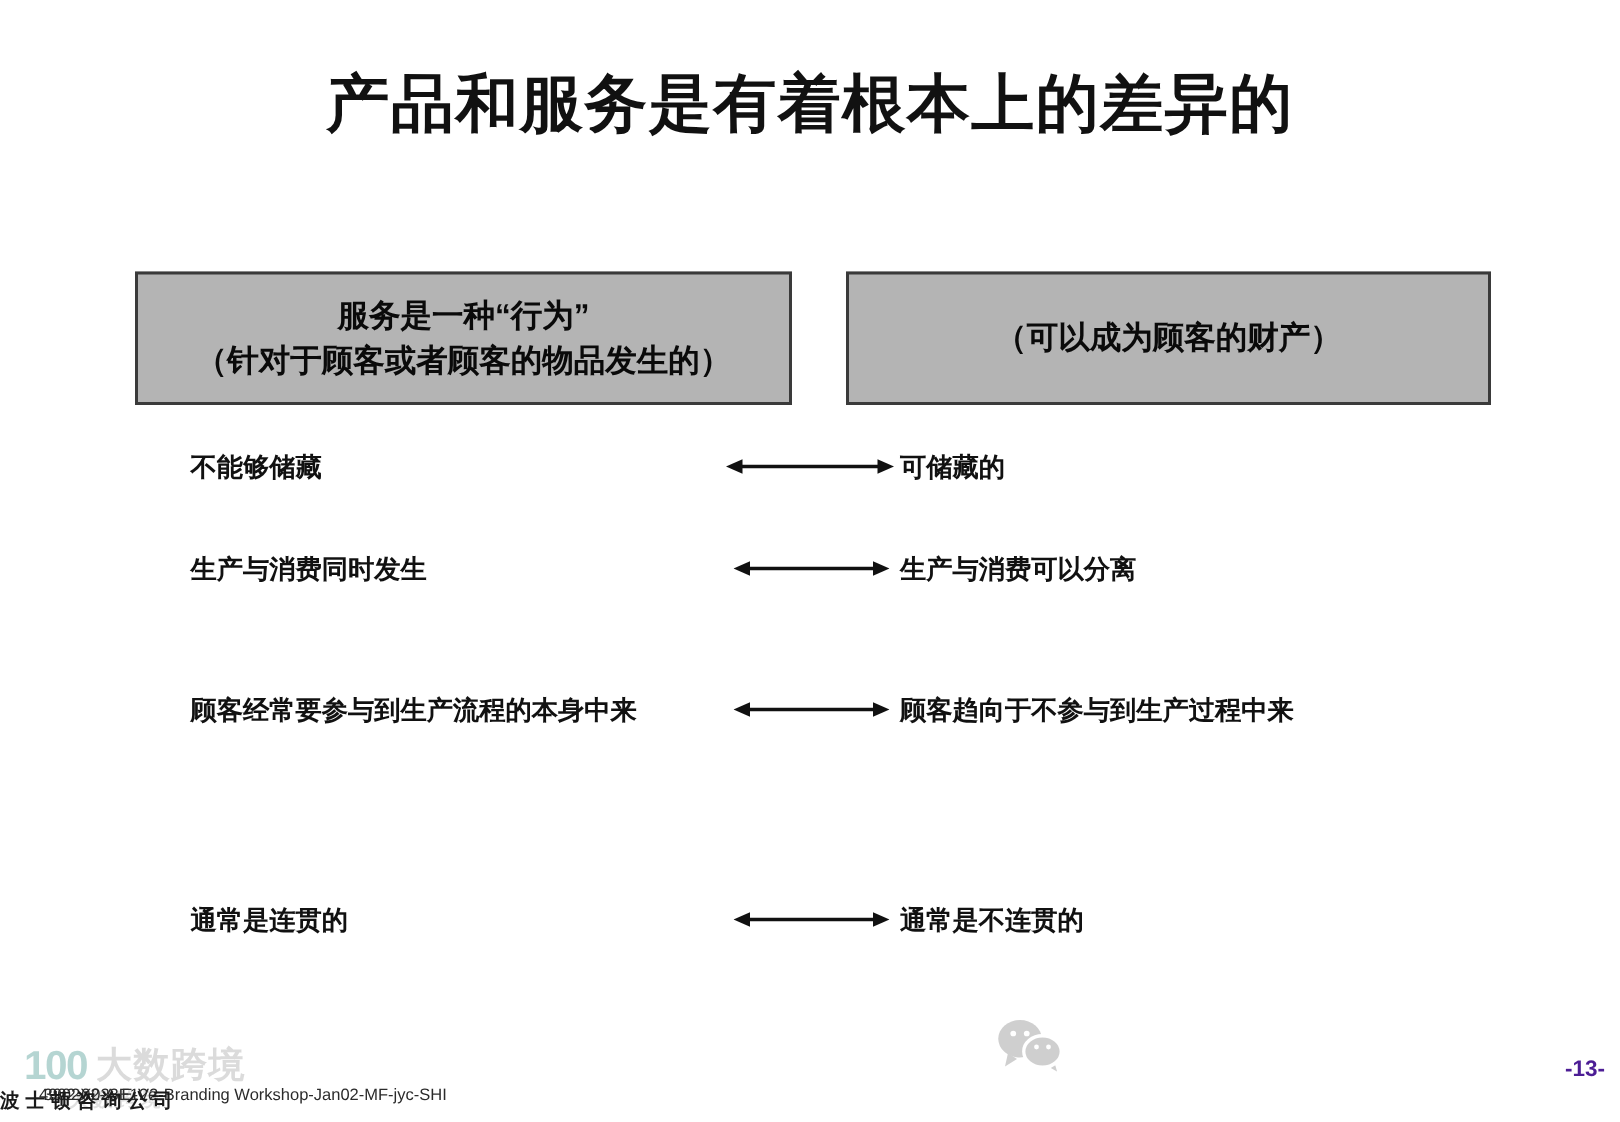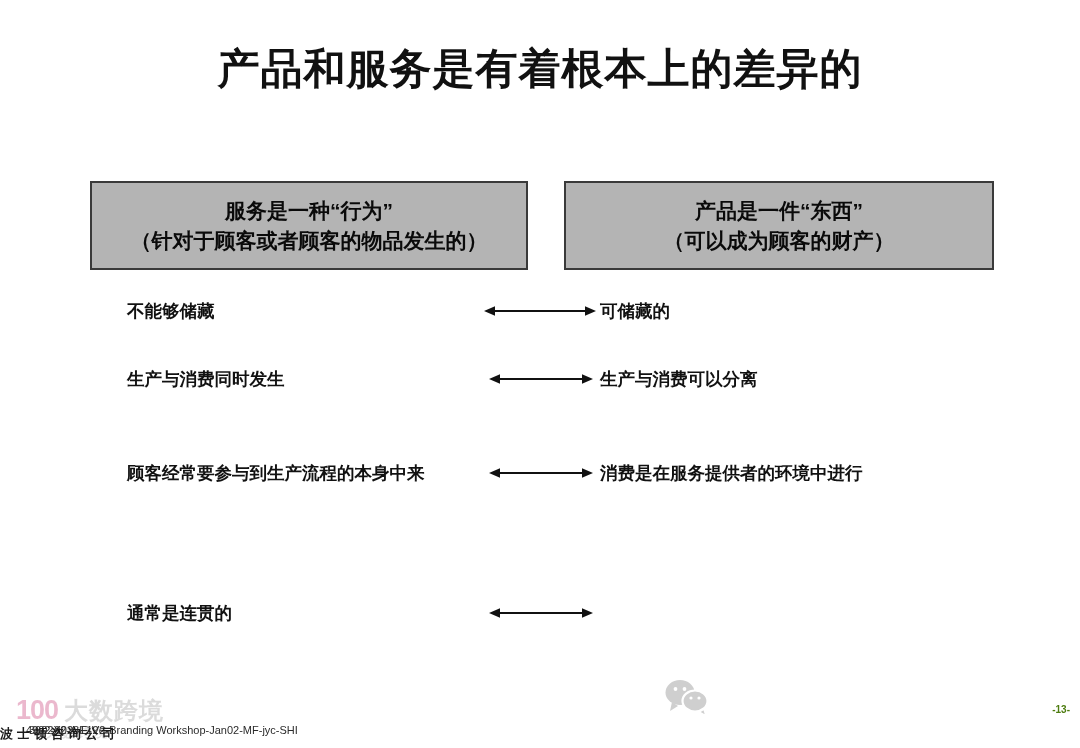--- a/index.html
+++ b/index.html
@@ -137,21 +137,21 @@
     pointer-events: none;
   }
   .wm-row {
     display: flex;
     align-items: center;
     gap: 6px;
   }
   .wm-num {
     font-size: 27px;
     font-weight: 700;
-    color: #be185d;
+    color: #0f766e;
     line-height: 1;
     letter-spacing: -1px;
   }
   .wm-cn {
     font-size: 24px;
     font-weight: 700;
     color: #8a8a8a;
     line-height: 1;
     letter-spacing: 1px;
   }
@@ -192,39 +192,38 @@
     text-align: left;
     font-size: 13px;
     font-weight: 700;
     color: #1a1a1a;
     letter-spacing: 4px;
   }
   .footer-page {
     position: absolute;
     right: 10px;
     top: 704px;
-    font-size: 10px;
-    font-weight: 700;
-    color: #4d7c0f;
+    font-size: 15px;
+    font-weight: 700;
+    color: #4c1d95;
   }
 </style>
 </head>
 <body>
 
 <div class="slide-title">产品和服务是有着根本上的差异的</div>
 
 <div class="header-boxes">
 
   <div class="hdr-box left">
     <span class="hdr-line">服务是一种“行为”</span>
     <span class="hdr-line">（针对于顾客或者顾客的物品发生的）</span>
   </div>
 
   <div class="hdr-box right">
-    <span class="hdr-line">产品是一件“东西”</span>
     <span class="hdr-line">（可以成为顾客的财产）</span>
   </div>
 
 </div>
 
 <div class="rows">
 
   <div class="cmp-row" style="top:296px;">
     <div class="cmp-left">不能够储藏</div>
     <div class="cmp-arrow" style="left:484px; width:112px;">
@@ -251,33 +250,34 @@
 
   <div class="cmp-row" style="top:458px;padding-left:46px;">
     <div class="cmp-left">顾客经常要参与到生产流程的本身中来</div>
     <div class="cmp-arrow" style="left:489px; width:104px;">
       <svg width="104" height="14" viewBox="0 0 104 14" aria-hidden="true">
         <line x1="8" y1="7" x2="96" y2="7" stroke="#111111" stroke-width="2.2"></line>
         <polygon points="0,7 11,2.2 11,11.8" fill="#111111"></polygon>
         <polygon points="104,7 93,2.2 93,11.8" fill="#111111"></polygon>
       </svg>
     </div>
-    <div class="cmp-right">消费是在服务提供者的环境中进行</div>
+    <div class="cmp-right">顾客趋向于不参与到生产过程中来</div>
   </div>
 
 
   <div class="cmp-row" style="top:598px;">
     <div class="cmp-left">通常是连贯的</div>
     <div class="cmp-arrow" style="left:489px; width:104px;">
       <svg width="104" height="14" viewBox="0 0 104 14" aria-hidden="true">
         <line x1="8" y1="7" x2="96" y2="7" stroke="#111111" stroke-width="2.2"></line>
         <polygon points="0,7 11,2.2 11,11.8" fill="#111111"></polygon>
         <polygon points="104,7 93,2.2 93,11.8" fill="#111111"></polygon>
       </svg>
     </div>
+    <div class="cmp-right">通常是不连贯的</div>
   </div>
 
 </div>
 
 <div class="wechat-promo">
   <span class="wechat-icon">
     <svg width="46" height="38" viewBox="0 0 46 38" aria-hidden="true">
       <ellipse cx="16" cy="14.5" rx="14.5" ry="12.5" fill="#cfcfcf"></ellipse>
       <polygon points="8,24 6,33 14,28" fill="#cfcfcf"></polygon>
       <ellipse cx="31" cy="23" rx="12.5" ry="10.5" fill="#cfcfcf" stroke="#ffffff" stroke-width="2.2"></ellipse>

